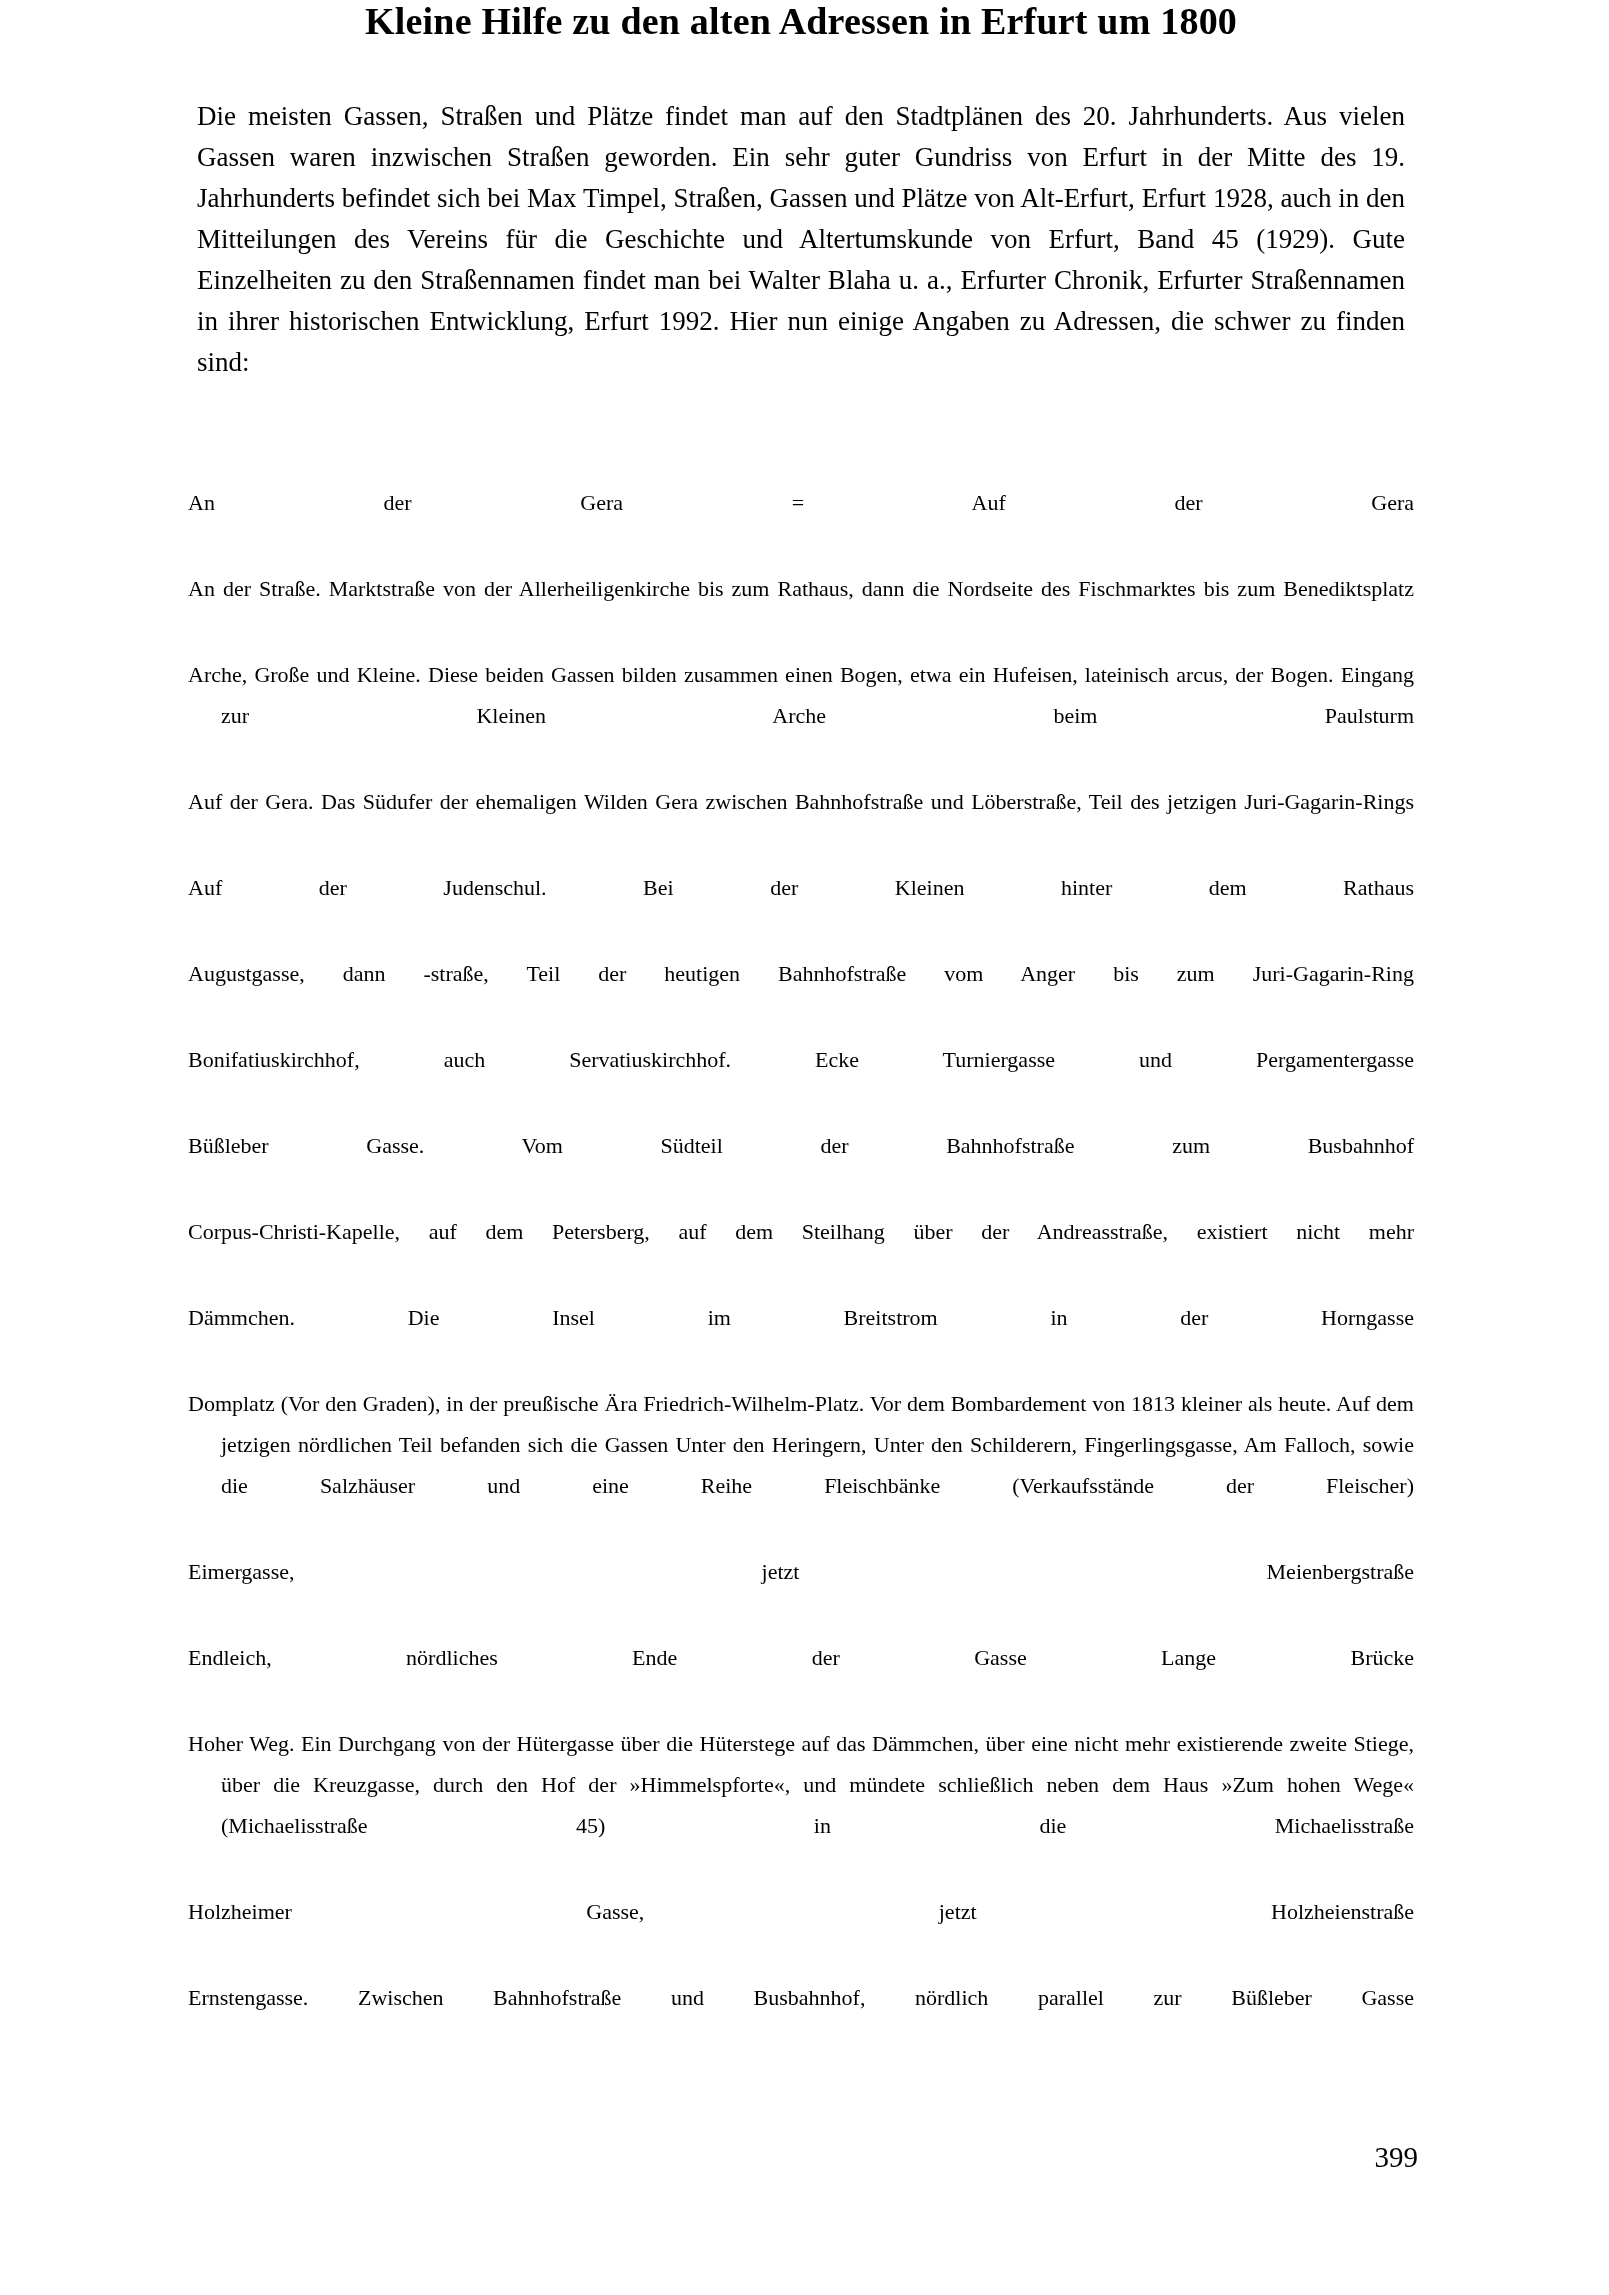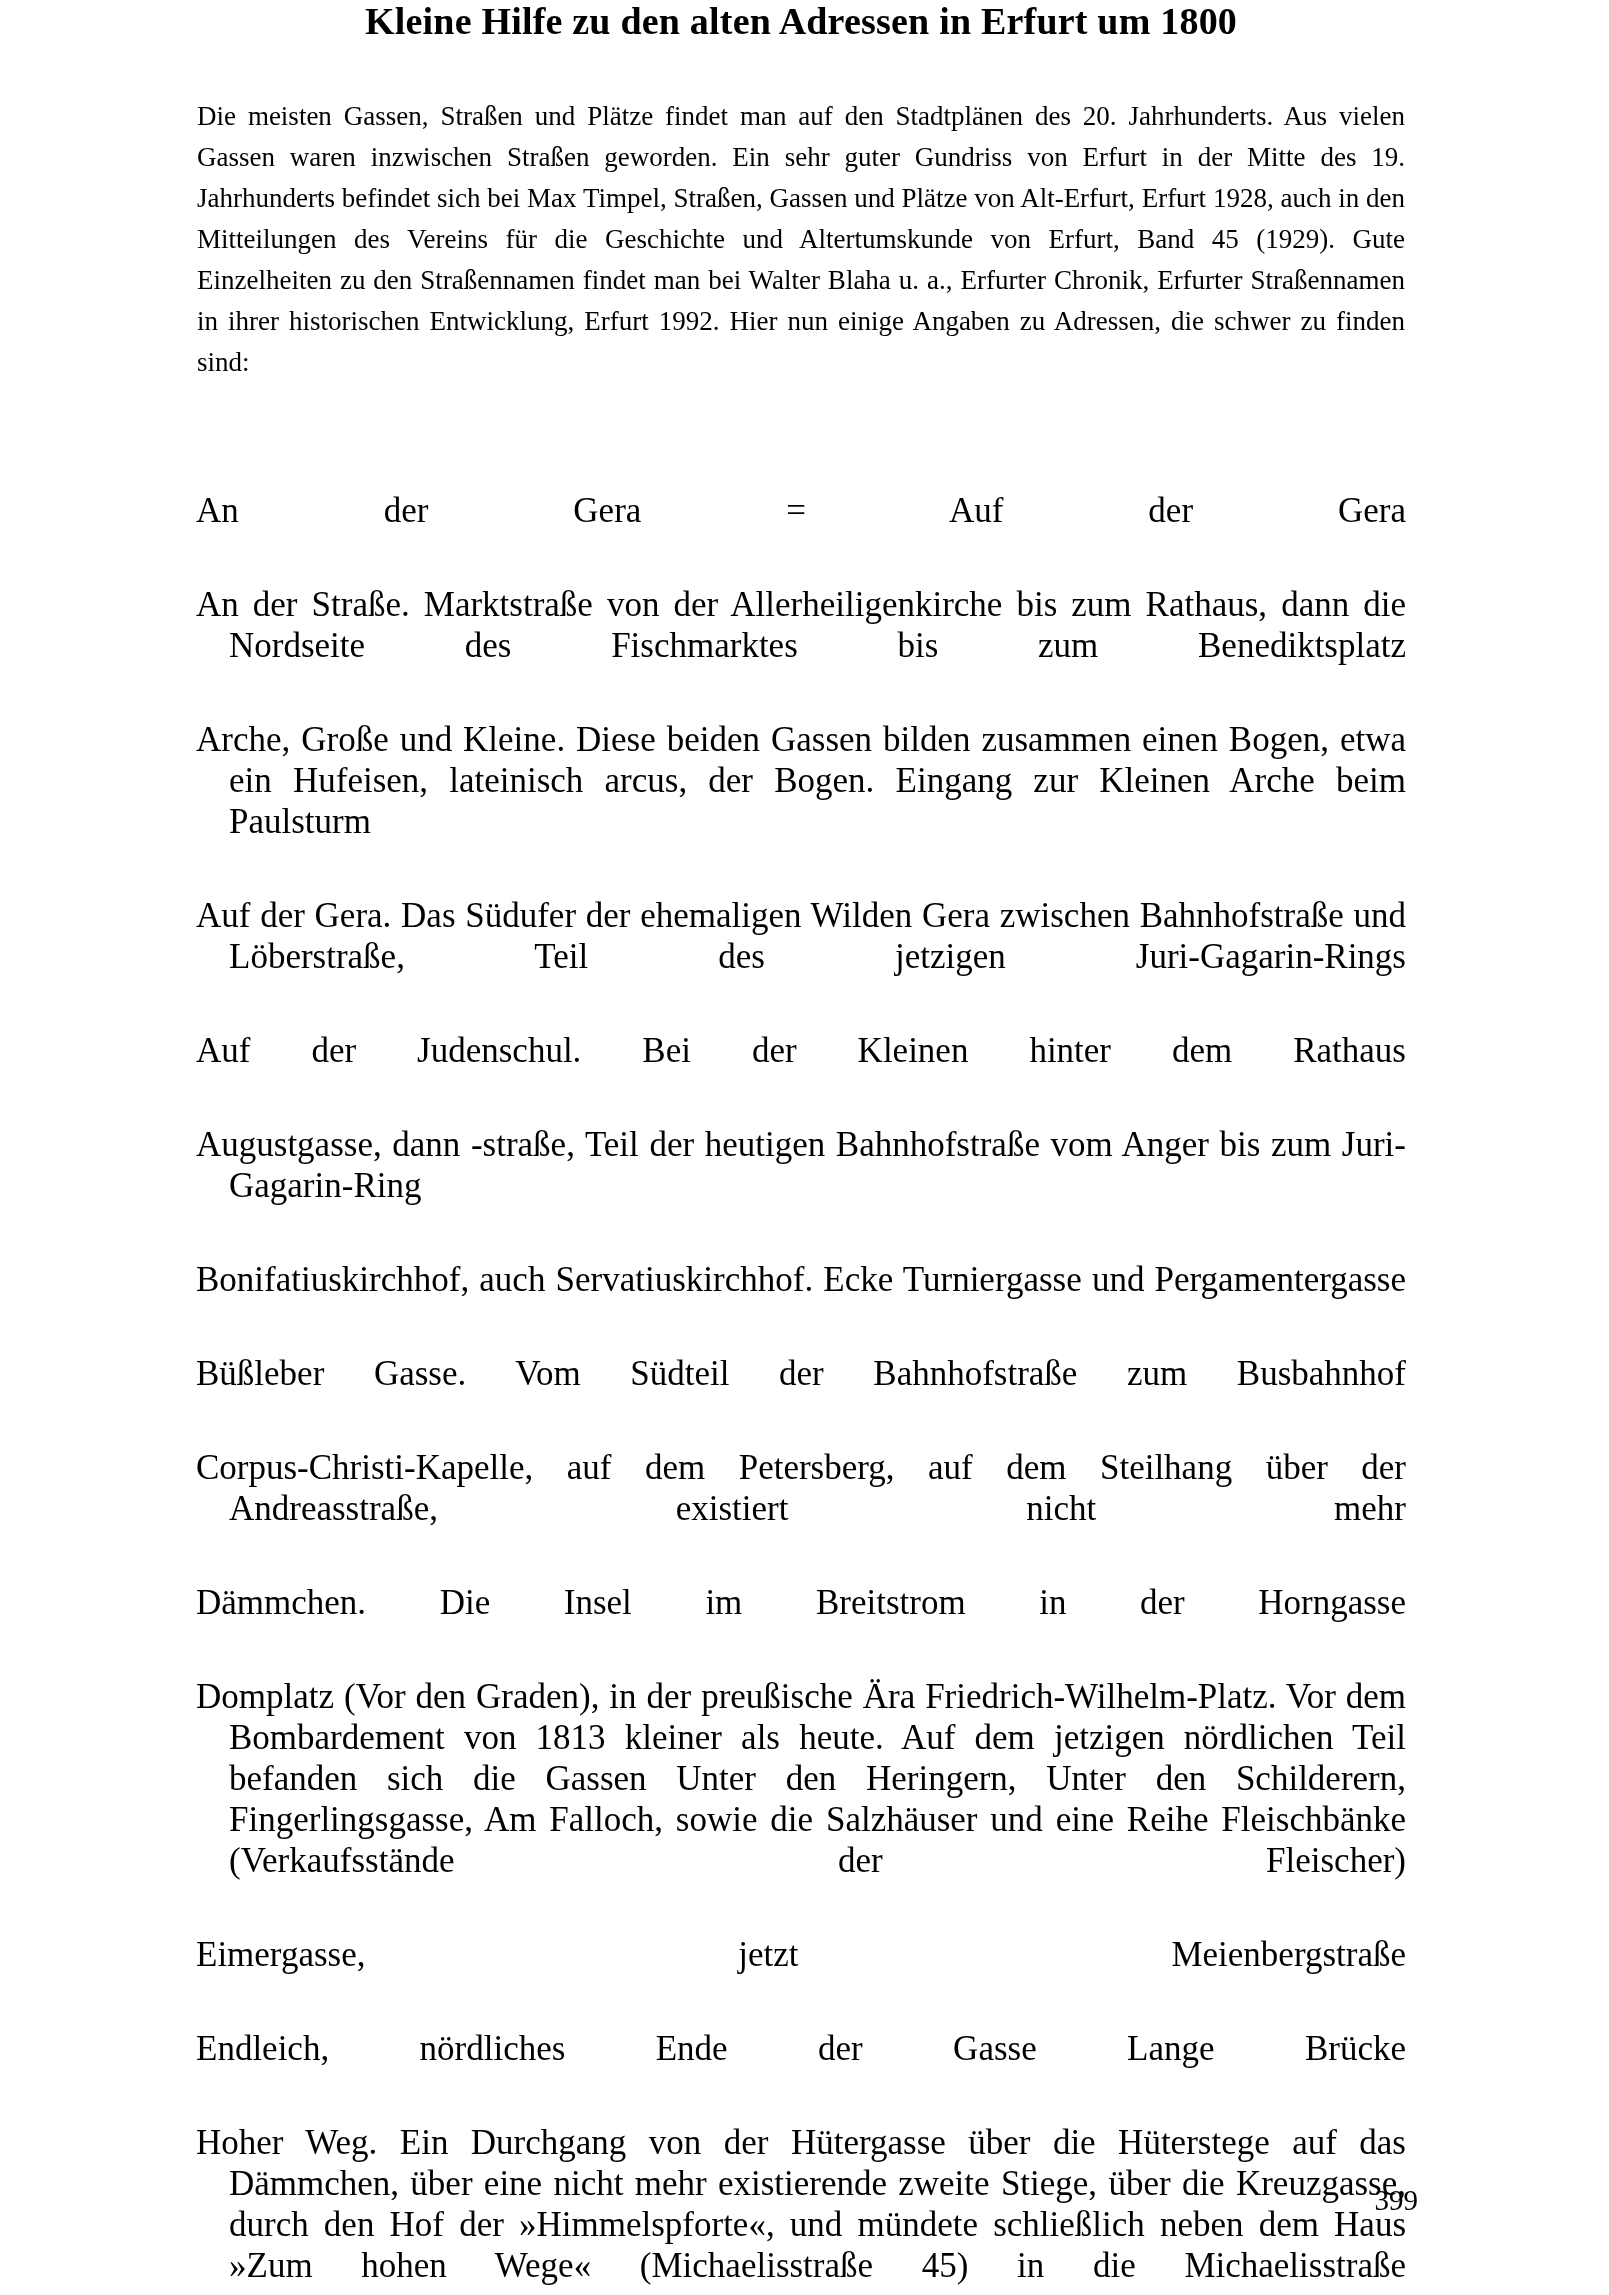--- a/index.html
+++ b/index.html
@@ -50,46 +50,45 @@
   }
 
   .entries {
     margin: 0;
     padding: 0;
     list-style: none;
     padding-top: 41px;
   }
 
   .entry {
-    font-size: 35px;
+    font-size: 22px;
     line-height: 41px;
     text-align: justify;
     text-justify: inter-word;
     padding-left: 33px;
     text-indent: -33px;
-    margin: 12px;
+    margin: 4px;
     hyphens: manual;
   }
 
   
   .entry::after,
   .intro::after {
     content: "";
     display: inline-block;
     width: 100%;
   }
 
   .page-number {
     position: absolute;
     right: 192px;
     top: 2141px;
     font-size: 29px;
     line-height: 33px;
     text-align: right;
-    margin-top: 43px;
   }
 </style>
 </head>
 <body>
 
 <div class="page">
 
   <div class="content">
 
     <h1 class="page-title">Kleine Hilfe zu den alten Adressen in Erfurt um 1800</h1>

